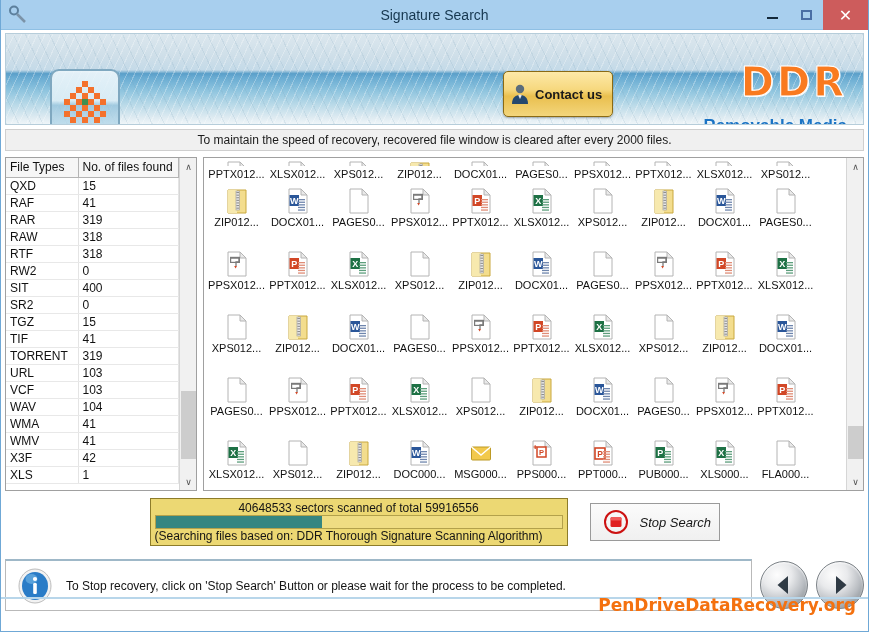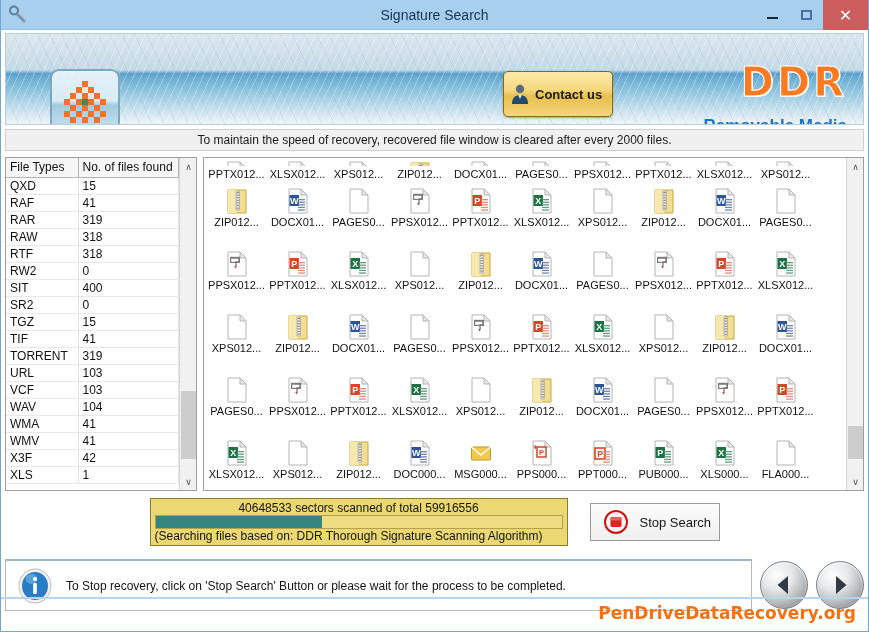--- a/index.html
+++ b/index.html
@@ -269,20 +269,21 @@
   #algo-text {
     font-size: 12px; color: #141414; line-height: 14px;
   }
   #stop-btn {
     width: 130px; height: 38px;
     border: 1px solid #9a9a9a;
     background: linear-gradient(180deg,#fbfbfb 0%, #f0f0f0 100%);
     display: flex; align-items: center; gap: 11px;
     padding-left: 12px;
     cursor: pointer;
+    font-style: italic;
   }
   #stop-label { font-size: 13px; color: #161616; }
 
   
   #statusbar-wrap {
     margin: 10px 4px 0 4px;
     height: 58px;
     display: flex; align-items: center; gap: 8px;
   }
   #status-box {
@@ -299,21 +300,21 @@
     background: radial-gradient(circle at 35% 28%, #fdfdfd 0%, #e9eaec 32%, #b9bdc2 62%, #8e9398 84%, #6f757b 100%);
     border: 1px solid #7c8287;
     display: flex; align-items: center; justify-content: center;
     cursor: pointer;
     flex: none;
     box-shadow: inset 0 1px 2px rgba(255,255,255,0.9);
   }
 
   
   #footer {
-    position: absolute; right: 12px; bottom: 8px;
+    position: absolute; right: 12px; bottom: 16px;
     font-family: "DejaVu Sans", sans-serif;
     font-size: 17px; font-weight: bold;
     color: #f4710f;
   }
   #footer-rule {
     position: absolute; left: 0; right: 0; bottom: 32px;
     height: 2px; background: #b8d6ea;
   }
 </style>
 </head>

